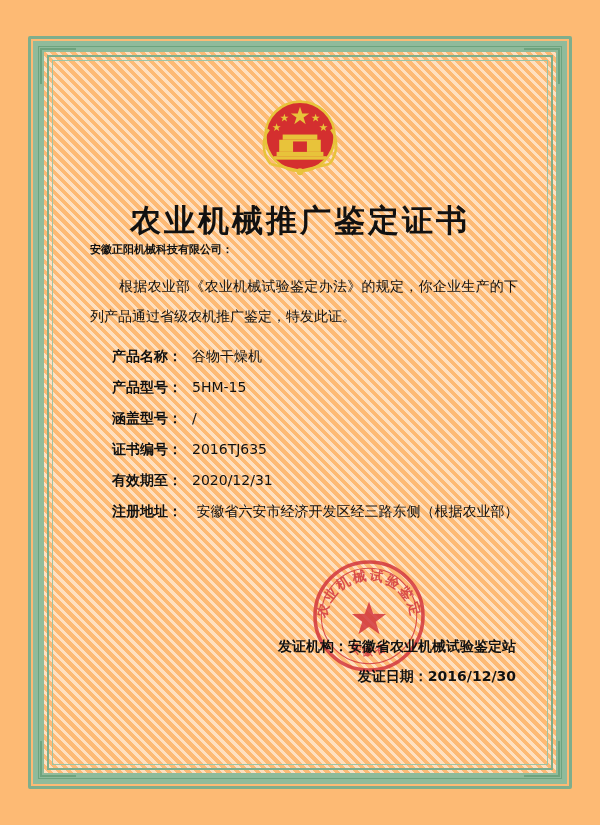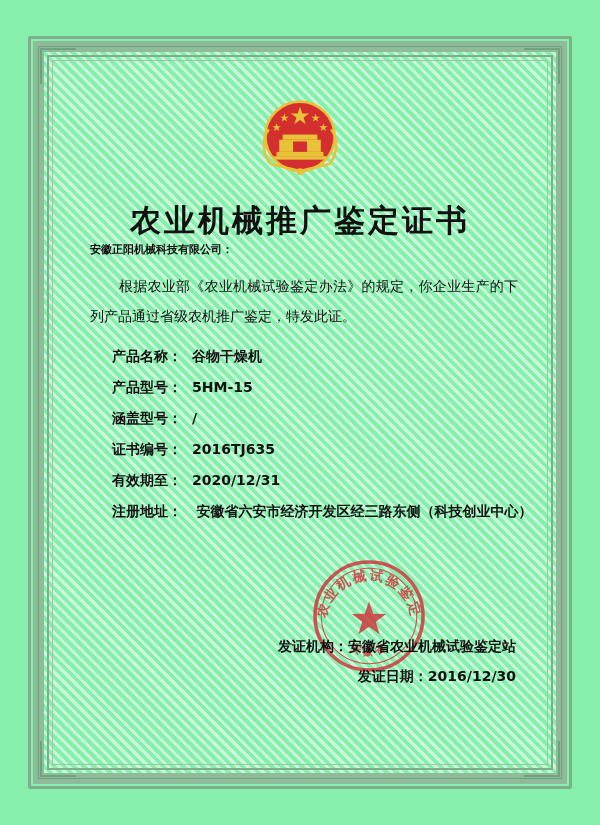--- a/index.html
+++ b/index.html
@@ -10,21 +10,21 @@
   body {
     width: 600px;
     height: 825px;
     font-family: "Liberation Sans", sans-serif;
     overflow: hidden;
   }
   .certificate {
     position: relative;
     width: 600px;
     height: 825px;
-    background: #86efac;
+    background: #fdba74;
     box-sizing: border-box;
   }
   
   .border-outer {
     position: absolute;
     left: 28px; top: 36px; right: 28px; bottom: 36px;
     border: 3px solid #7fae8c;
     border-radius: 2px;
     box-sizing: border-box;
   }
@@ -127,21 +127,21 @@
     font-size: 14px;
     color: #111111;
     line-height: 22px;
   }
   .field-label {
     font-weight: bold;
     white-space: nowrap;
   }
   .field-value {
     margin-left: 10px;
-    font-weight: bold;
+    font-weight: normal;
   }
   .field-row.wrap {
     display: block;
   }
   .field-row.wrap .field-value {
     margin-left: 10px;
   }
 
   .footer {
     position: absolute;
@@ -230,21 +230,21 @@
       <div class="field-row">
         <span class="field-label">证书编号：</span>
         <span class="field-value">2016TJ635</span>
       </div>
       <div class="field-row">
         <span class="field-label">有效期至：</span>
         <span class="field-value">2020/12/31</span>
       </div>
       <div class="field-row wrap">
         <span class="field-label">注册地址：</span>
-        <span class="field-value">安徽省六安市经济开发区经三路东侧（科技创业中心）</span>
+        <span class="field-value">安徽省六安市经济开发区经三路东侧（根据农业部）</span>
       </div>
     </div>
 
     <div class="seal">
       <svg viewBox="0 0 140 140" width="126" height="126" aria-hidden="true">
         <circle cx="70" cy="70" r="60" fill="none" stroke="#d1323a" stroke-width="4"></circle>
         <circle cx="70" cy="70" r="53" fill="none" stroke="#d1323a" stroke-width="1.2"></circle>
         <polygon fill="#d1323a" points="70,54 74.7,67.6 89,67.8 77.6,76.4 81.8,90.2 70,81.9 58.2,90.2 62.4,76.4 51,67.8 65.3,67.6"></polygon>
         <defs>
           <path id="sealTopArc" d="M 22 78 A 48 48 0 0 1 118 78"></path>

